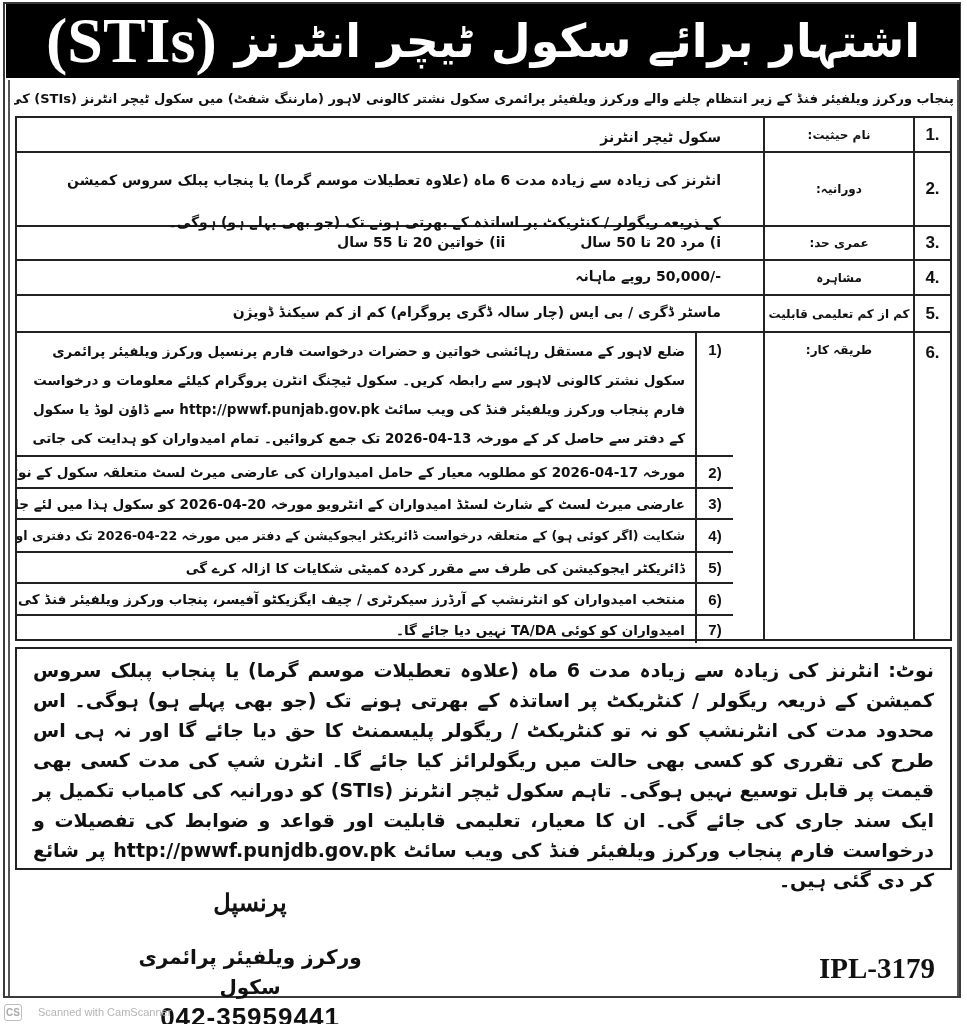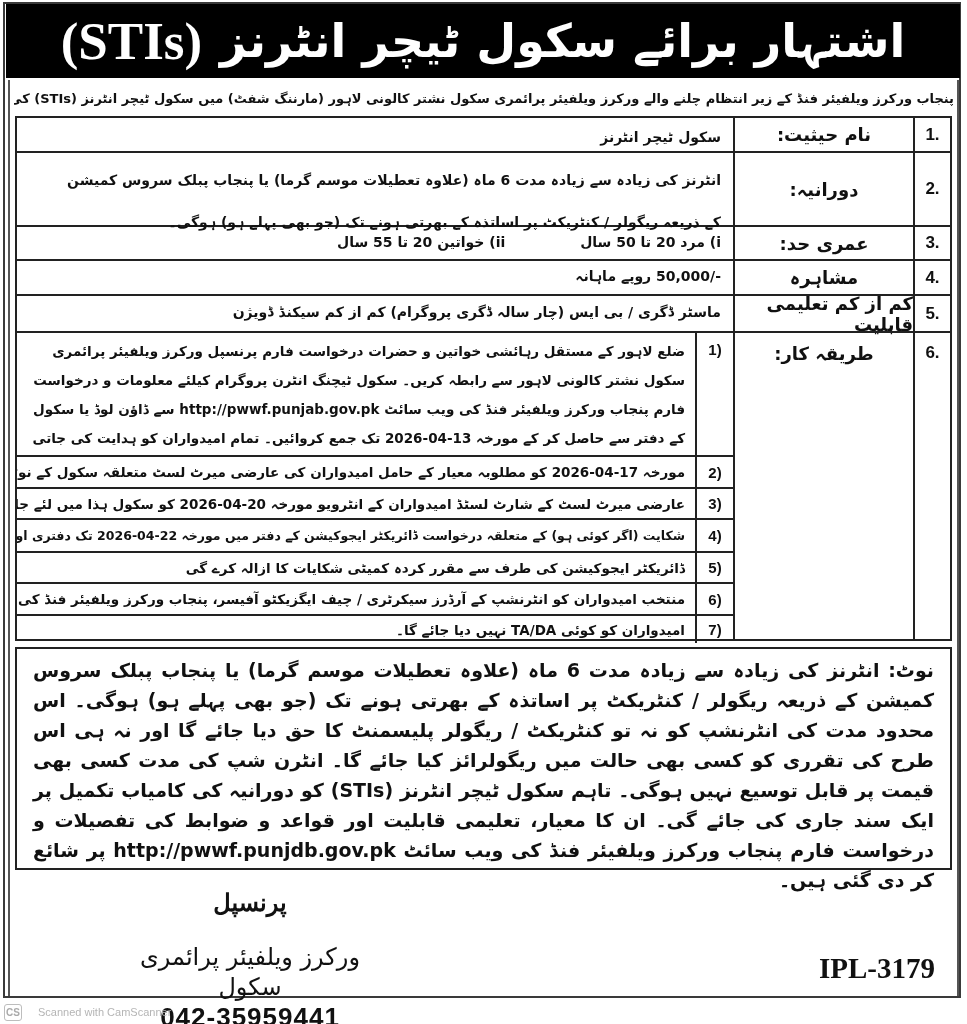--- a/index.html
+++ b/index.html
@@ -6,46 +6,46 @@
   body { width:967px; height:1024px; position:relative; overflow:hidden;
          font-family:"DejaVu Sans", sans-serif; color:#111; }
   .frame { position:absolute; left:3px; top:2px; width:958px; height:996px;
            border:2px solid #3a3a3a; box-sizing:border-box; background:#fff; }
   .frame-inner-l { position:absolute; left:8px; top:80px; width:2px; height:916px; background:#555; }
   .frame-inner-r { position:absolute; right:8px; top:80px; width:2px; height:916px; background:#555; }
   .banner { position:absolute; left:6px; top:4px; width:954px; height:74px; background:#000;
             color:#fff; display:flex; align-items:center; justify-content:center; direction:rtl;
             gap:18px; }
   .banner .ur { font-family:"DejaVu Sans", sans-serif; font-weight:bold; font-size:46px; line-height:1; }
-  .banner .en { font-family:"Liberation Serif", serif; font-weight:bold; font-size:53px; line-height:1; }
+  .banner .en { font-family:"Liberation Serif", serif; font-weight:bold; font-size:64px; line-height:1; }
   .intro { position:absolute; left:14px; top:86px; width:940px; height:26px; direction:rtl;
            font-size:13px; font-weight:bold; line-height:26px; white-space:nowrap; overflow:hidden; text-align:right; }
   .tbl { position:absolute; left:15px; top:116px; width:937px; height:525px; border:2px solid #222; box-sizing:border-box; }
   .row { position:absolute; left:0; width:933px; border-bottom:2px solid #222; box-sizing:border-box; }
   .cell { position:absolute; top:0; bottom:0; box-sizing:border-box; direction:rtl; }
   .c-num { right:0; width:37px; border-left:2px solid #222; display:flex; align-items:center; justify-content:center;
            font-family:"Liberation Sans", sans-serif; font-weight:bold; font-size:17px; direction:ltr; }
-  .c-label { right:37px; width:180px; border-left:2px solid #222; display:flex; align-items:center; justify-content:center;
-             font-size:18px; font-weight:bold; }
+  .c-label { right:37px; width:150px; border-left:2px solid #222; display:flex; align-items:center; justify-content:center;
+             font-size:12px; font-weight:bold; }
   .c-content { right:217px; left:0; padding:6px 12px; font-size:14px; font-weight:bold; line-height:27px; text-align:right; }
   .row6 .c-label { align-items:flex-start; padding-top:10px; }
   .row6 .c-num { align-items:flex-start; padding-top:10px; }
   .sub { position:absolute; right:217px; left:0; border-bottom:2px solid #222; box-sizing:border-box; }
   .sub:last-child { border-bottom:none; }
   .s-num { position:absolute; right:0; top:0; bottom:0; width:38px; border-left:2px solid #222; box-sizing:border-box;
            display:flex; align-items:center; justify-content:center; font-family:"Liberation Sans", sans-serif;
            font-weight:bold; font-size:15px; direction:ltr; }
   .s-text { position:absolute; right:38px; left:0; top:0; bottom:0; padding:2px 10px; direction:rtl; text-align:right;
             font-size:13.5px; font-weight:bold; display:flex; align-items:center; white-space:nowrap; overflow:hidden; }
   .s-text.multi { display:block; white-space:normal; line-height:29px; padding-top:4px; }
   .note { position:absolute; left:15px; top:647px; width:937px; height:223px; border:2px solid #222; box-sizing:border-box;
           direction:rtl; text-align:justify; padding:6px 16px; font-size:19px; font-weight:bold; line-height:30px; }
   .sig { position:absolute; left:120px; top:878px; width:260px; text-align:center; direction:rtl; }
   .sig .title { font-size:24px; font-weight:bold; font-family:"DejaVu Serif", serif; line-height:50px; }
-  .sig .school { font-size:24px; font-weight:normal; line-height:30px; margin-top:14px; }
+  .sig .school { font-size:20px; font-weight:bold; line-height:30px; margin-top:14px; }
   .sig .phone { font-family:"Liberation Sans", sans-serif; font-size:26px; font-weight:bold; letter-spacing:1px; line-height:30px; direction:ltr; }
   .ipl { position:absolute; right:32px; top:952px; font-family:Liberation Serif, serif; font-size:29px; font-weight:bold; }
   .footer { position:absolute; left:4px; top:1001px; height:22px; display:flex; align-items:center; gap:16px; color:#b5b5b5;
             font-family:"Liberation Sans", sans-serif; font-size:11px; }
   .cs-logo { width:18px; height:17px; border:1.5px solid #bdbdbd; border-radius:3px; box-sizing:border-box; display:flex;
              align-items:center; justify-content:center; font-size:10px; font-weight:bold; color:#aaa; }
 </style>
 </head>
 <body>
 

